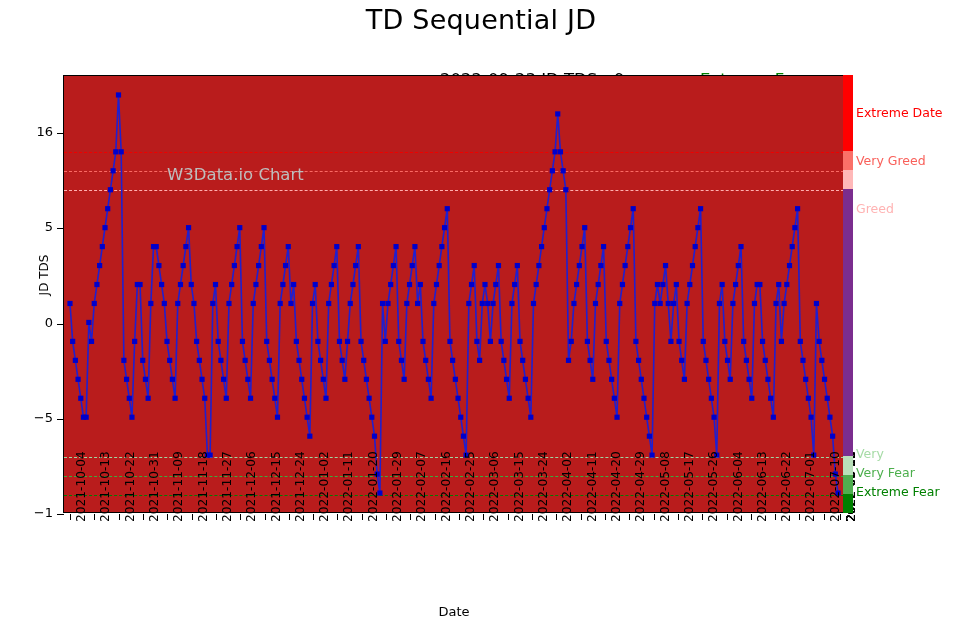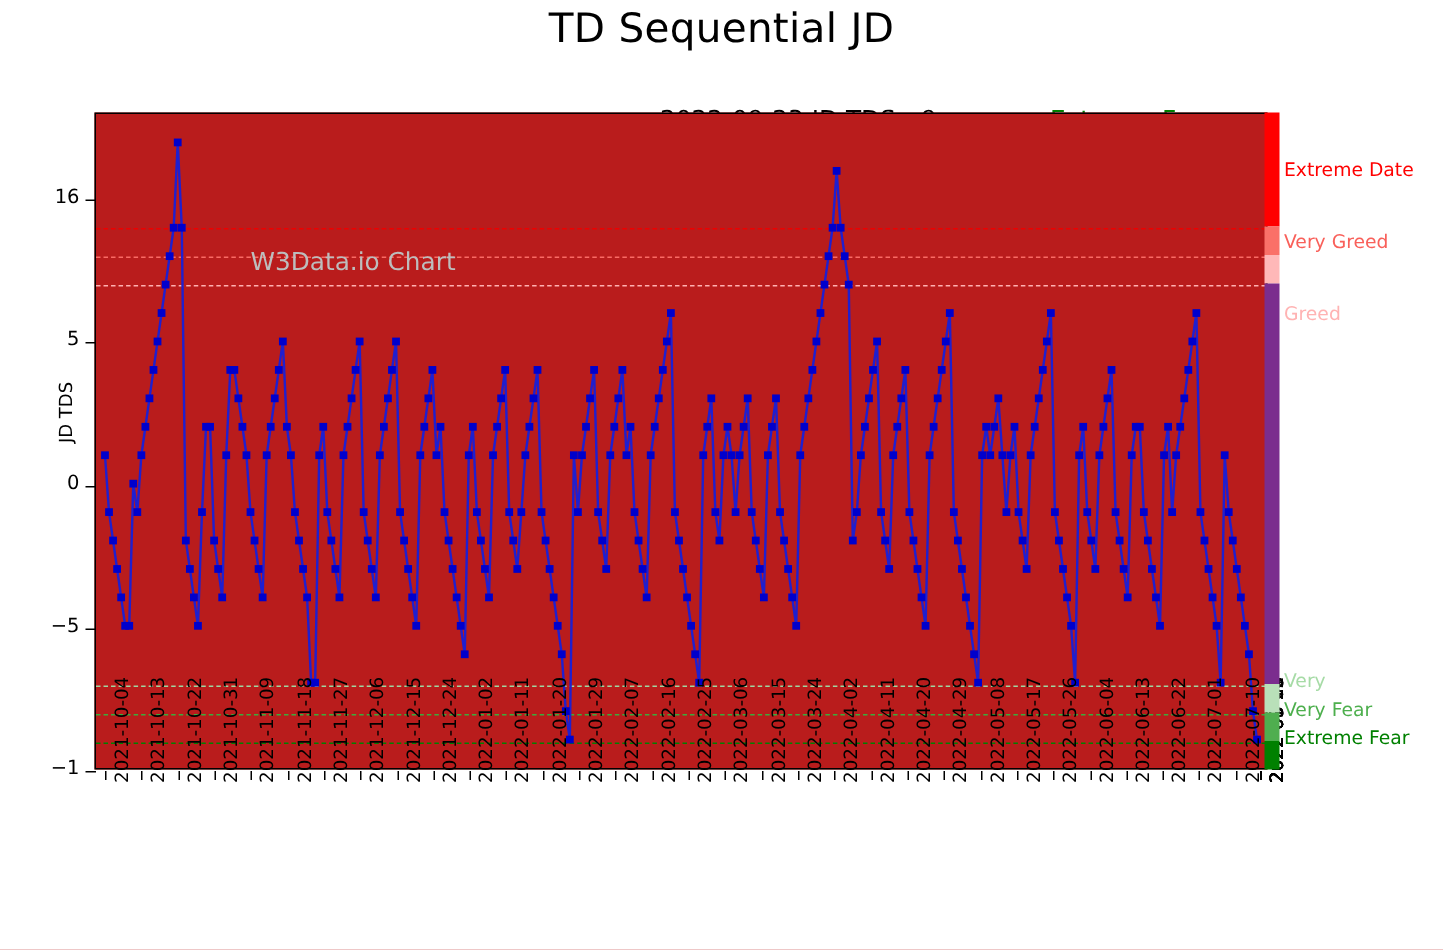--- a/index.html
+++ b/index.html
@@ -457,20 +457,21 @@
       <div class="xlab" style="left: 827.789px; top: 522px;">2022-07-10</div>
       <div class="xlab" style="left: 844px; top: 522px;">2022-07-19</div>
       <div class="xlab" style="left: 844px; top: 522px;">2022-07-28</div>
       <div class="xlab" style="left: 844px; top: 522px;">2022-08-06</div>
       <div class="xlab" style="left: 844px; top: 522px;">2022-08-15</div>
       <div class="xlab" style="left: 844px; top: 522px;">2022-08-24</div>
       <div class="xlab" style="left: 844px; top: 522px;">2022-09-02</div>
       <div class="xlab" style="left: 844px; top: 522px;">2022-09-11</div>
       <div class="xlab" style="left: 844px; top: 522px;">2022-09-20</div>
     </div>
+  <div id="xlabel">Date</div>
 
   <div id="cbar">
       <div class="cseg" style="top: 0px; height: 76.1739px; background: rgb(255, 0, 0);"></div>
       <div class="cseg" style="top: 76.1739px; height: 19.0435px; background: rgb(250, 112, 104);"></div>
       <div class="cseg" style="top: 95.2174px; height: 19.0435px; background: rgb(255, 184, 184);"></div>
       <div class="cseg" style="top: 114.261px; height: 266.609px; background: rgb(123, 45, 142);"></div>
       <div class="cseg" style="top: 380.87px; height: 19.0435px; background: rgb(185, 224, 185);"></div>
       <div class="cseg" style="top: 399.913px; height: 19.0435px; background: rgb(79, 174, 79);"></div>
       <div class="cseg" style="top: 418.957px; height: 19.0435px; background: rgb(0, 128, 0);"></div>
     </div>

